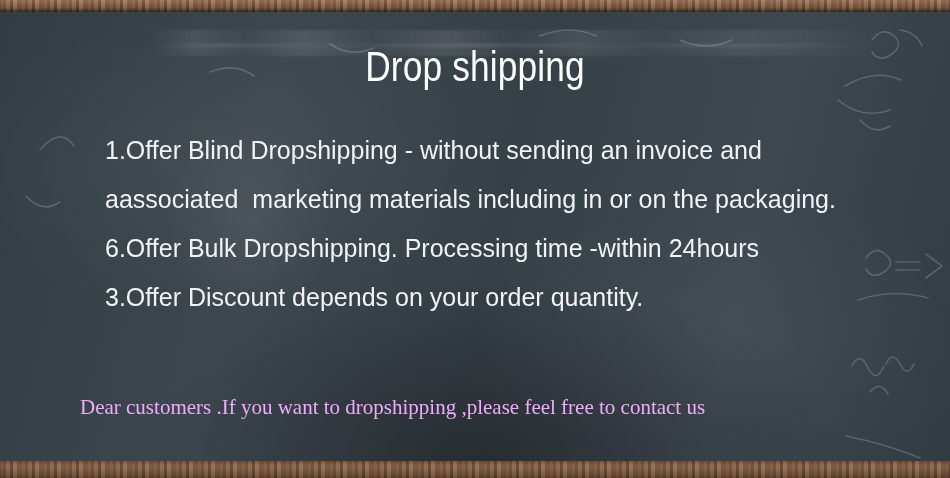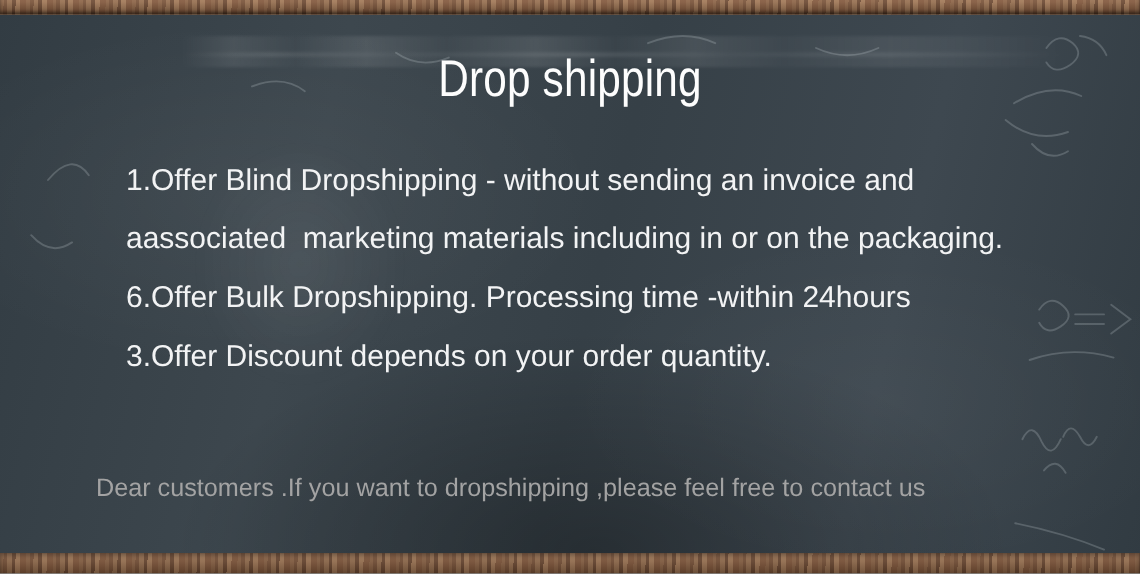--- a/index.html
+++ b/index.html
@@ -151,25 +151,26 @@
     font-size: 25px;
     line-height: 49px;
     font-weight: 400;
     white-space: pre;
     letter-spacing: 0px;
   }
   .footer-line {
     position: absolute;
     left: 80px;
     top: 393px;
-    color: #a3a3a3;
+    color: #f0abfc;
     font-size: 21px;
     line-height: 28px;
     font-weight: 400;
     white-space: pre;
+    font-family: Liberation Serif, serif;
   }
 </style>
 </head>
 <body>
 
 <div class="banner">
 
   <div class="board"></div>
   <div class="chalk-left-wash"></div>
   <div class="smudge-band"></div>

